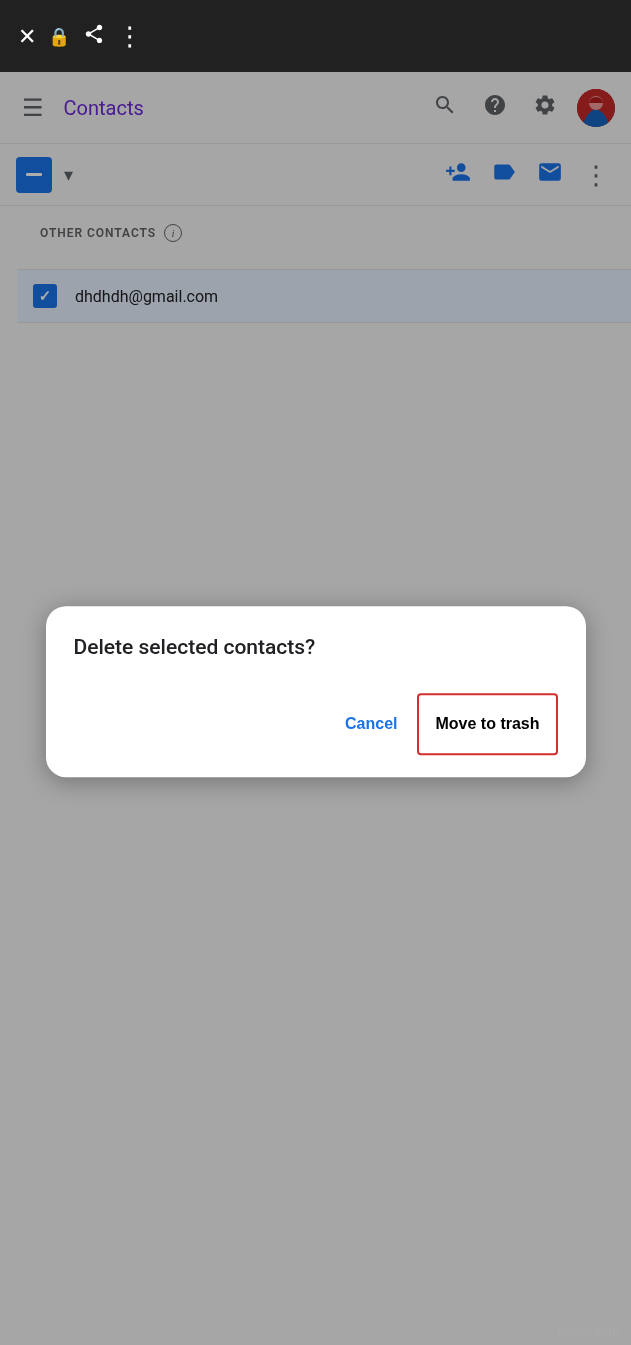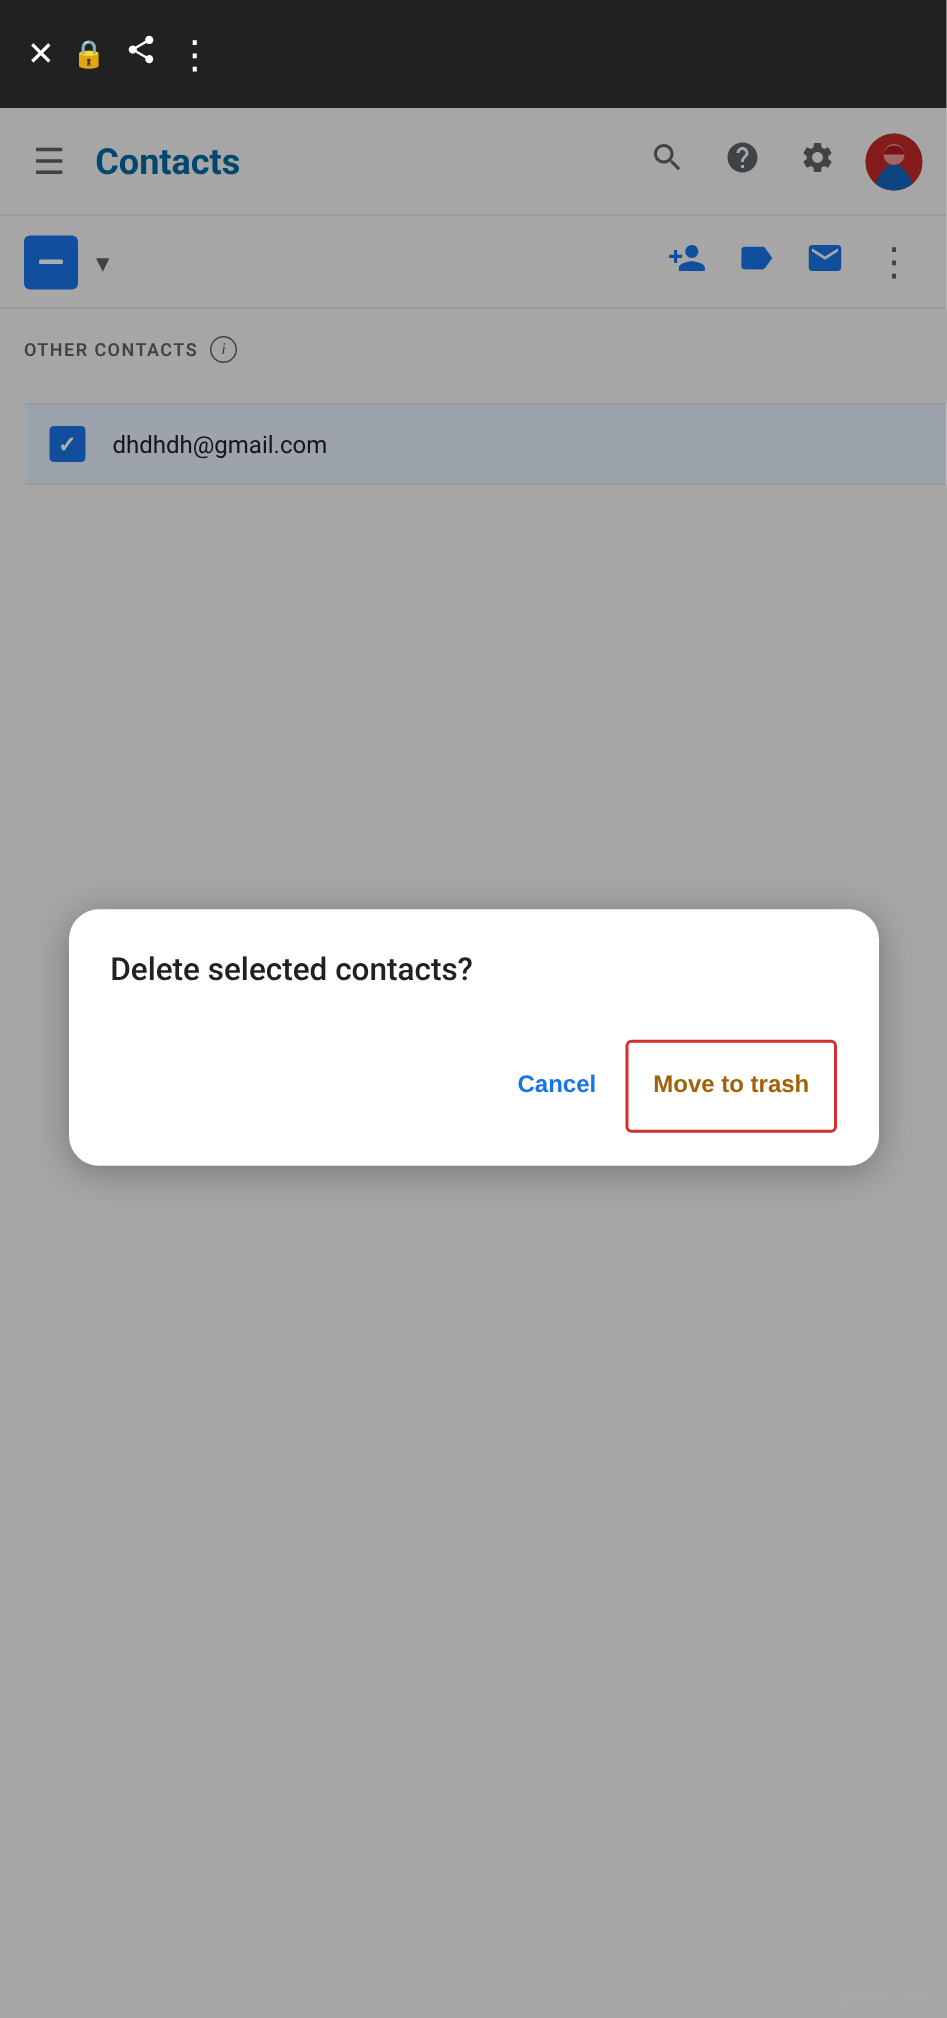--- a/index.html
+++ b/index.html
@@ -73,23 +73,23 @@
       background: #f5f5f5;
       display: flex;
       align-items: center;
       padding: 0 16px;
       gap: 14px;
       border-bottom: 1px solid #e0e0e0;
     }
 
     .app-bar-title {
       flex: 1;
-      font-size: 24px;
-      color: #0369a1;
-      font-weight: 700;
+      font-size: 20px;
+      color: #6d28d9;
+      font-weight: 400;
     }
 
     .app-bar-icon {
       color: #5f6368;
       font-size: 22px;
       cursor: pointer;
       padding: 6px;
     }
 
     .avatar {
@@ -170,20 +170,21 @@
       display: flex;
       align-items: center;
       gap: 8px;
     }
 
     .section-header-text {
       font-size: 12px;
       font-weight: 600;
       color: #5f6368;
       letter-spacing: 0.08em;
+      margin-left: 24px;
     }
 
     .info-icon {
       width: 18px;
       height: 18px;
       border-radius: 50%;
       border: 1.5px solid #5f6368;
       display: flex;
       align-items: center;
       justify-content: center;
@@ -282,21 +283,21 @@
       border: none;
       cursor: pointer;
       padding: 8px 12px;
       text-transform: none;
       letter-spacing: 0;
     }
 
     .dialog-btn-confirm {
       font-size: 16px;
       font-weight: 600;
-      color: #a16207;
+      color: #000000;
       background: none;
       border: 2.5px solid #d32f2f;
       cursor: pointer;
       padding: 20px 16px;
       border-radius: 4px;
       text-transform: none;
     }
 
     
     .watermark {

